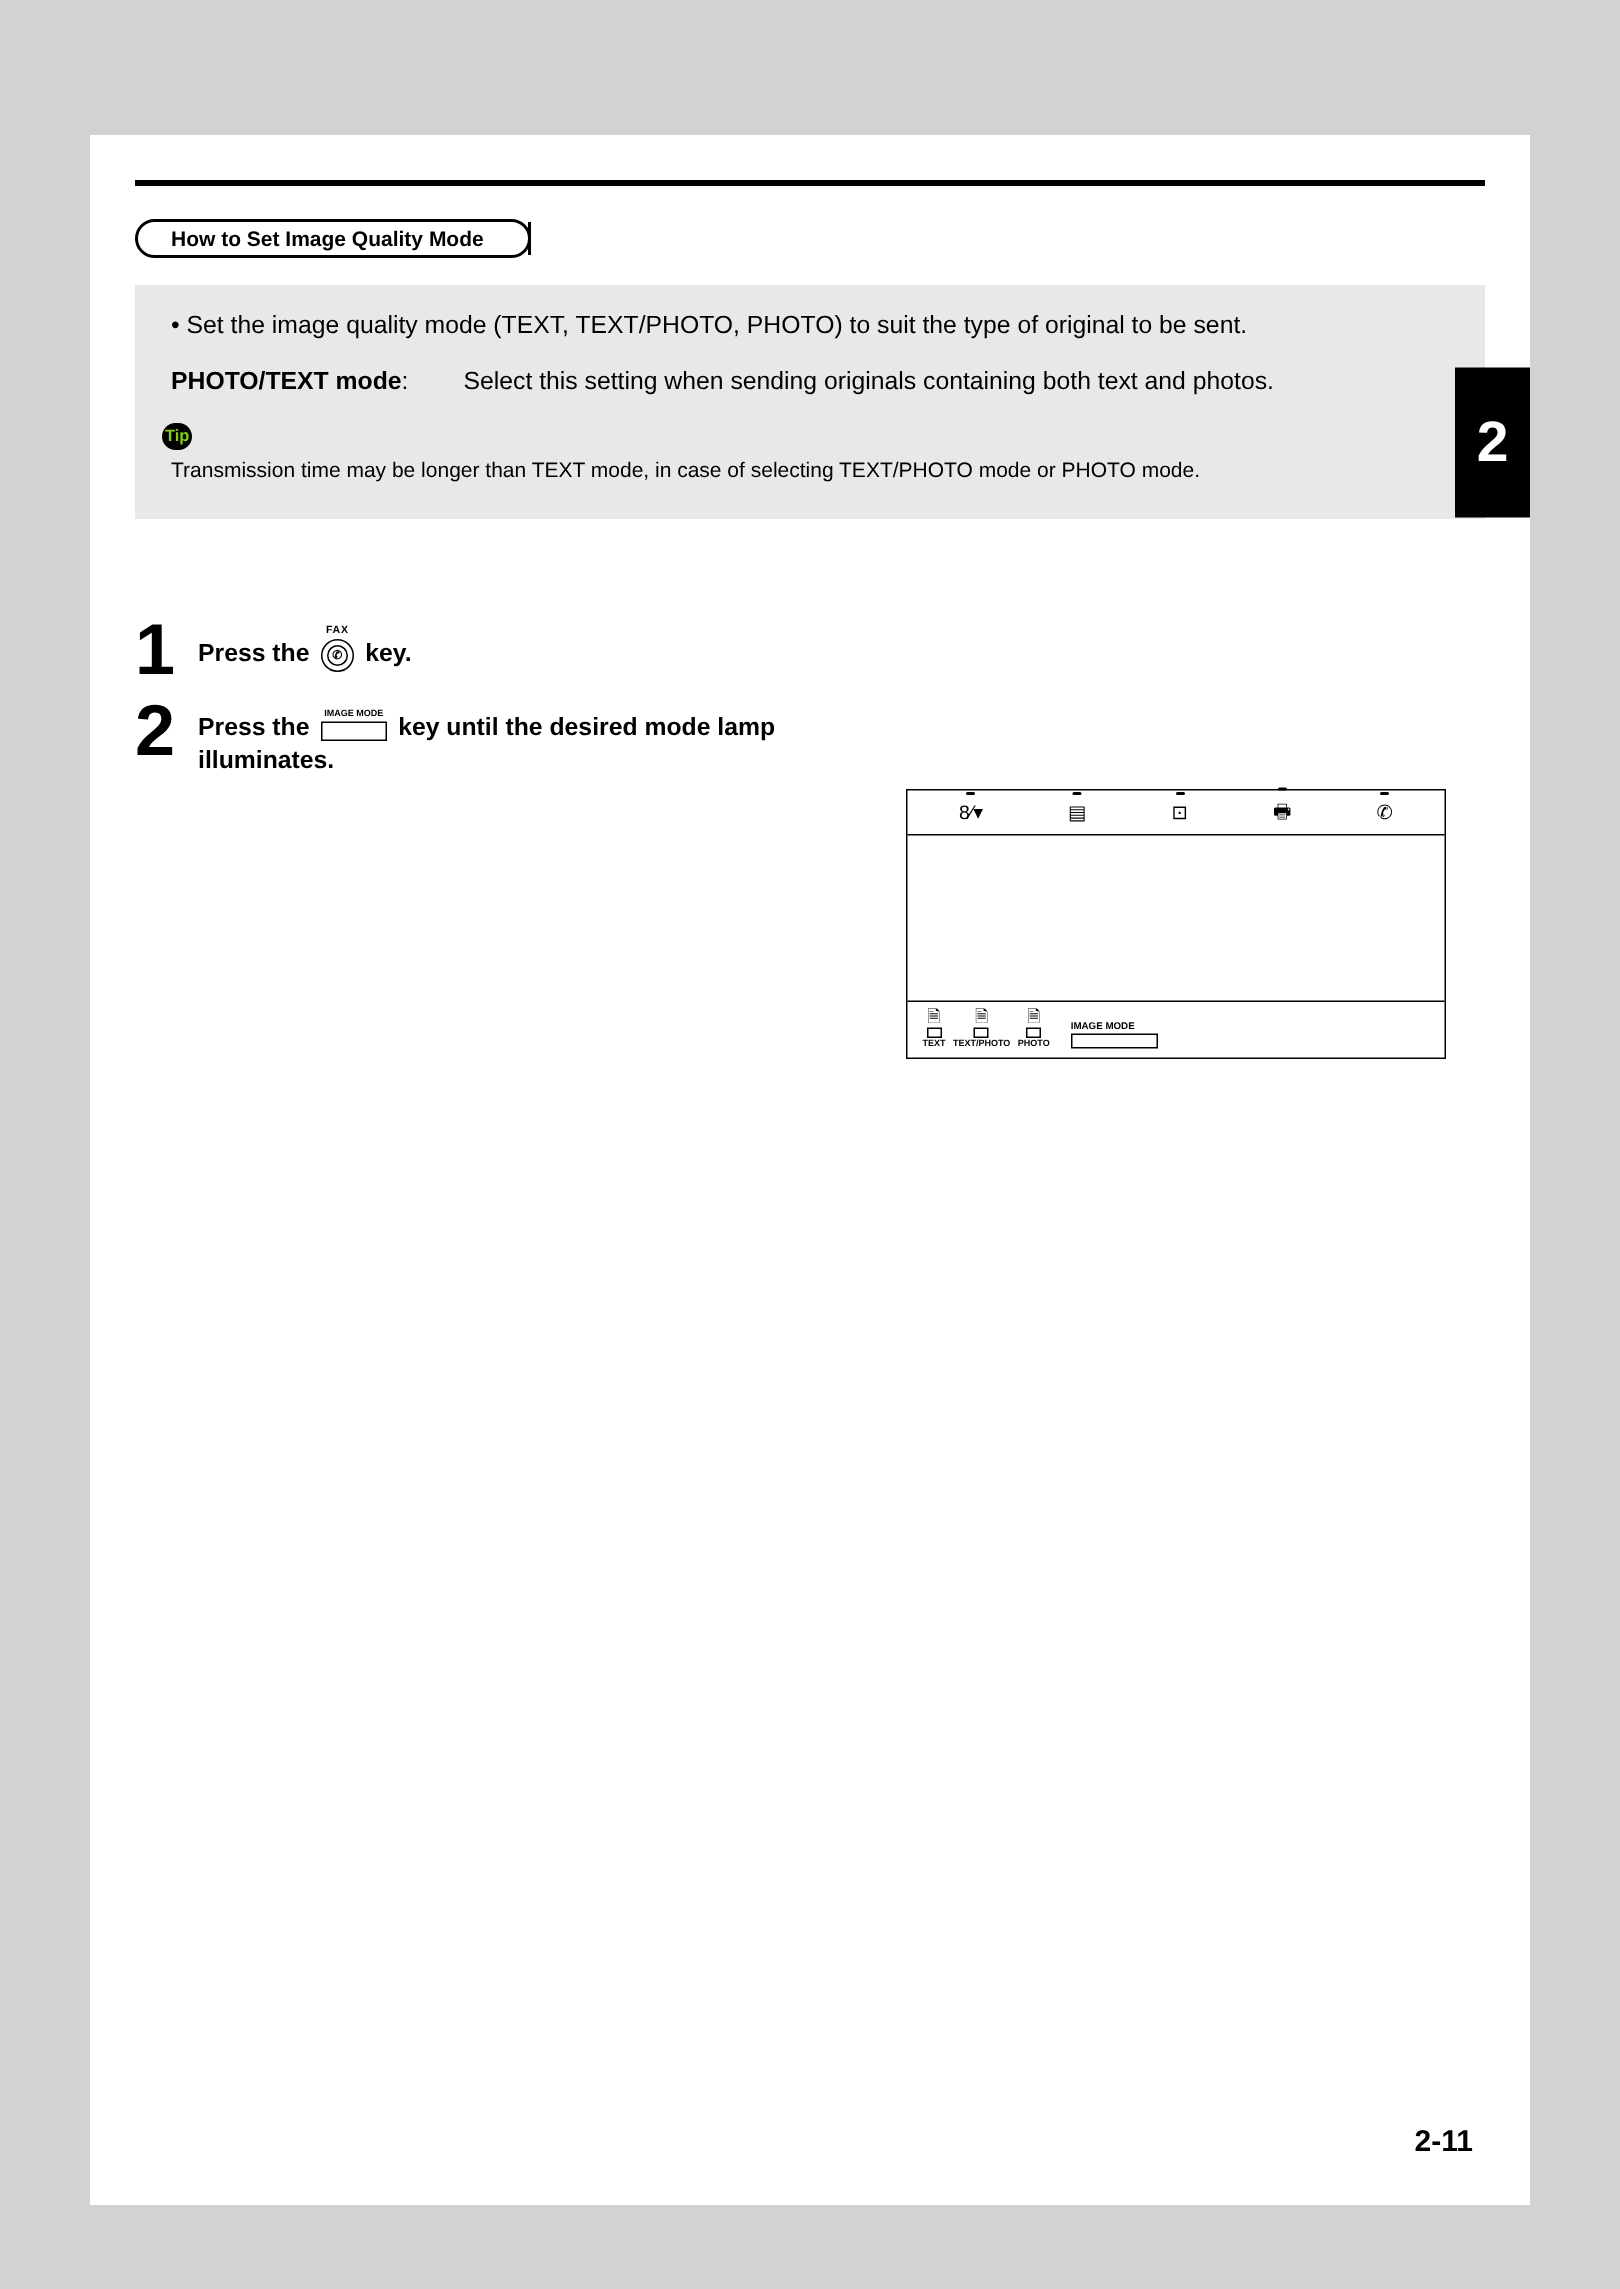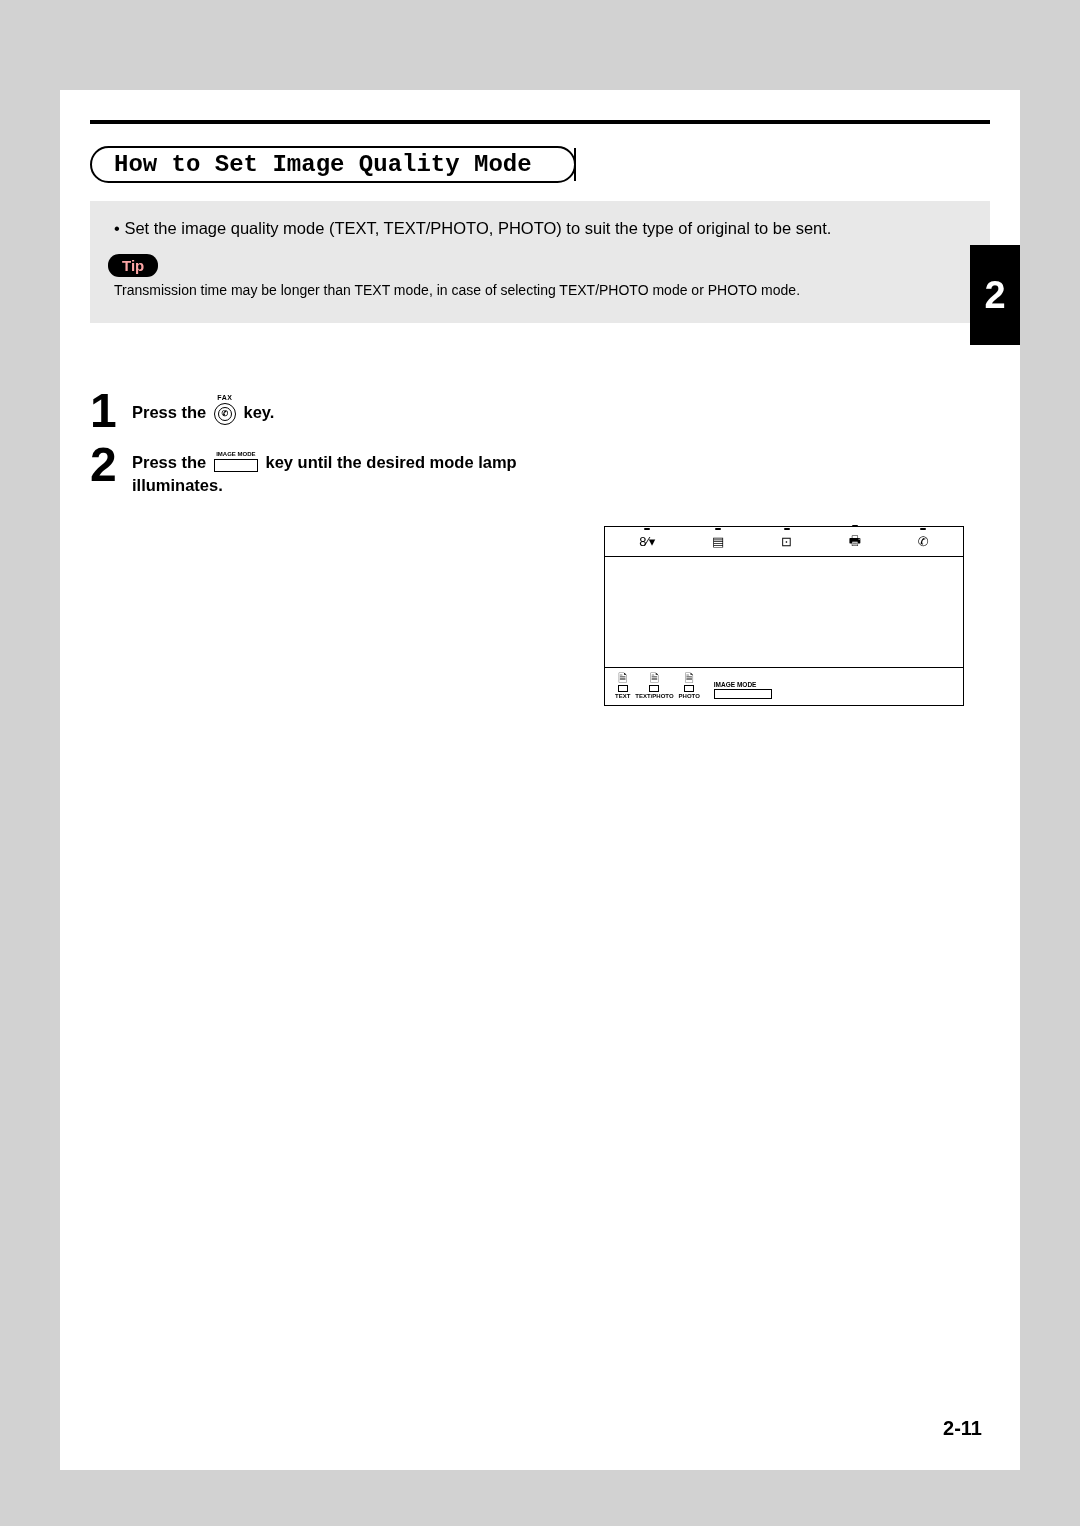--- a/index.html
+++ b/index.html
@@ -26,25 +26,24 @@
 
   .section-title-wrap {
     display: flex;
     align-items: center;
     margin-bottom: 18px;
   }
   .section-title {
     display: inline-block;
     border: 2px solid #000;
     border-radius: 999px;
-    padding: 3px 42px 3px 22px;
-    font-weight: bold;
-    font-size: 24px;
+    padding: 3px 30px 3px 22px;
+    font-weight: bold;
+    font-size: 14px;
     position: relative;
-    font-family: Liberation Mono, monospace;
   }
   .section-title::after {
     content: "";
     position: absolute;
     right: -2px; top: 0; bottom: 0;
     width: 2px;
     background: #000;
   }
   
 
@@ -63,24 +62,24 @@
     margin-bottom: 14px;
   }
   .def-row { display: flex; }
   .def-term { font-weight: bold; width: 195px; flex: 0 0 195px; }
   .def-term::after { content: ":"; font-weight: normal; }
   .def-desc { flex: 1; }
 
   .tip-badge {
     display: inline-block;
     background: #000;
-    color: #fca5a5;
-    font-weight: bold;
-    font-size: 15px;
-    padding: 3px 14px;
+    color: #84cc16;
+    font-weight: bold;
+    font-size: 11px;
+    padding: 3px 2px;
     border-radius: 11px;
     margin-left: 2px;
     margin-bottom: 4px;
   }
   .tip-text {
     font-size: 14px;
     line-height: 1.4;
     text-align: justify;
     margin-left: 8px;
     margin-bottom: 8px;
@@ -232,20 +231,24 @@
     <div class="rule-top"></div>
 
     <div class="section-title-wrap">
       <span class="section-title">How to Set Image Quality Mode</span>
     </div>
 
     <div class="gray-box">
       <p class="bullet-line">Set the image quality mode (TEXT, TEXT/PHOTO, PHOTO) to suit the type of original to be sent.</p>
 
       <div class="defs">
+        <div class="def-row">
+          <span class="def-term">PHOTO/TEXT mode</span>
+          <span class="def-desc">Select this setting when sending originals containing both text and photos.</span>
+        </div>
       </div>
 
       <span class="tip-badge">Tip</span>
       <p class="tip-text">Transmission time may be longer than TEXT mode, in case of selecting TEXT/PHOTO mode or PHOTO mode.</p>
     </div>
 
     <div class="steps">
 
       <div class="step">
         <div class="step-num">1</div>

